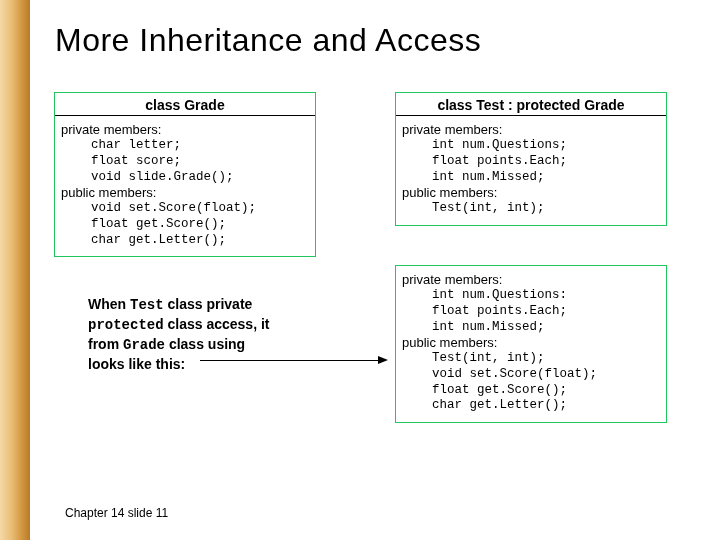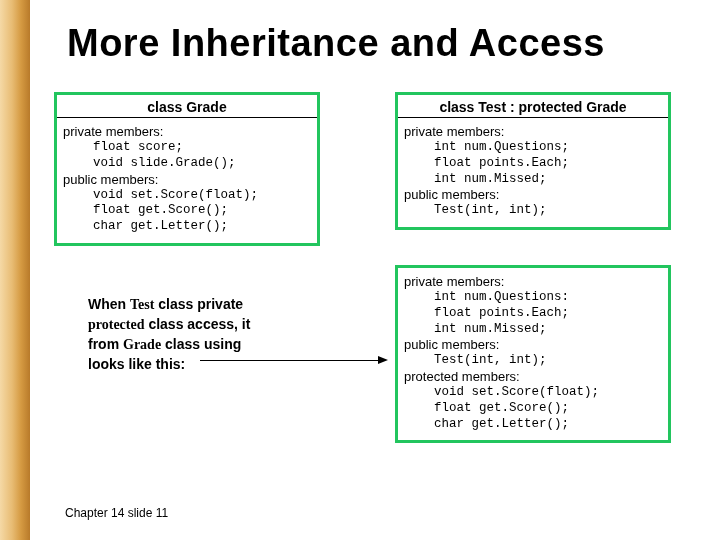--- a/index.html
+++ b/index.html
@@ -16,29 +16,29 @@
   .sidebar-gradient {
     position: absolute;
     left: 0;
     top: 0;
     width: 30px;
     height: 540px;
     background: linear-gradient(to right, #f5d9a6 0%, #e8bc74 40%, #d59a42 70%, #b87a2a 100%);
   }
   .title {
     position: absolute;
-    left: 67px;
+    left: 55px;
     top: 22px;
-    font-size: 38px;
-    font-weight: bold;
+    font-size: 32px;
+    font-weight: normal;
     letter-spacing: 0.5px;
   }
   .box {
     position: absolute;
-    border: 3px solid #22c55e;
+    border: 1px solid #22c55e;
     background: #fff;
   }
   .box-header {
     text-align: center;
     font-weight: bold;
     font-size: 14px;
     padding: 4px 6px 2px 6px;
   }
   .box-body {
     border-top: 1px solid #000;
@@ -52,21 +52,21 @@
     font-size: 12.5px;
     white-space: pre;
   }
   .narrative {
     position: absolute;
     font-size: 14px;
     line-height: 1.35;
     font-weight: bold;
   }
   .narrative .code {
-    font-family: Liberation Serif, serif;
+    font-family: Liberation Mono, monospace;
   }
   .arrow {
     position: absolute;
   }
   .arrow-line {
     position: absolute;
     height: 1px;
     background: #000;
   }
   .arrow-head {
@@ -88,20 +88,21 @@
 <body>
 
 <div class="sidebar-gradient"></div>
 
 <div class="title">More Inheritance and Access</div>
 
 <div class="box" style="left:54px; top:92px; width:260px;">
   <div class="box-header">class Grade</div>
   <div class="box-body">
     <div class="lbl">private members:</div>
+    <div class="code">    char letter;</div>
     <div class="code">    float score;</div>
     <div class="code">    void slide.Grade();</div>
     <div class="lbl">public members:</div>
     <div class="code">    void set.Score(float);</div>
     <div class="code">    float get.Score();</div>
     <div class="code">    char get.Letter();</div>
   </div>
 </div>
 
 <div class="box" style="left:395px; top:92px; width:270px;">
@@ -137,20 +138,19 @@
 </div>
 
 <div class="box" style="left:395px; top:265px; width:270px;">
   <div class="box-body" style="border-top:none;">
     <div class="lbl">private members:</div>
     <div class="code">    int num.Questions:</div>
     <div class="code">    float points.Each;</div>
     <div class="code">    int num.Missed;</div>
     <div class="lbl">public members:</div>
     <div class="code">    Test(int, int);</div>
-    <div class="lbl">protected members:</div>
     <div class="code">    void set.Score(float);</div>
     <div class="code">    float get.Score();</div>
     <div class="code">    char get.Letter();</div>
   </div>
 </div>
 
 <div class="footer">Chapter 14 slide 11</div>
 
 </body></html>

